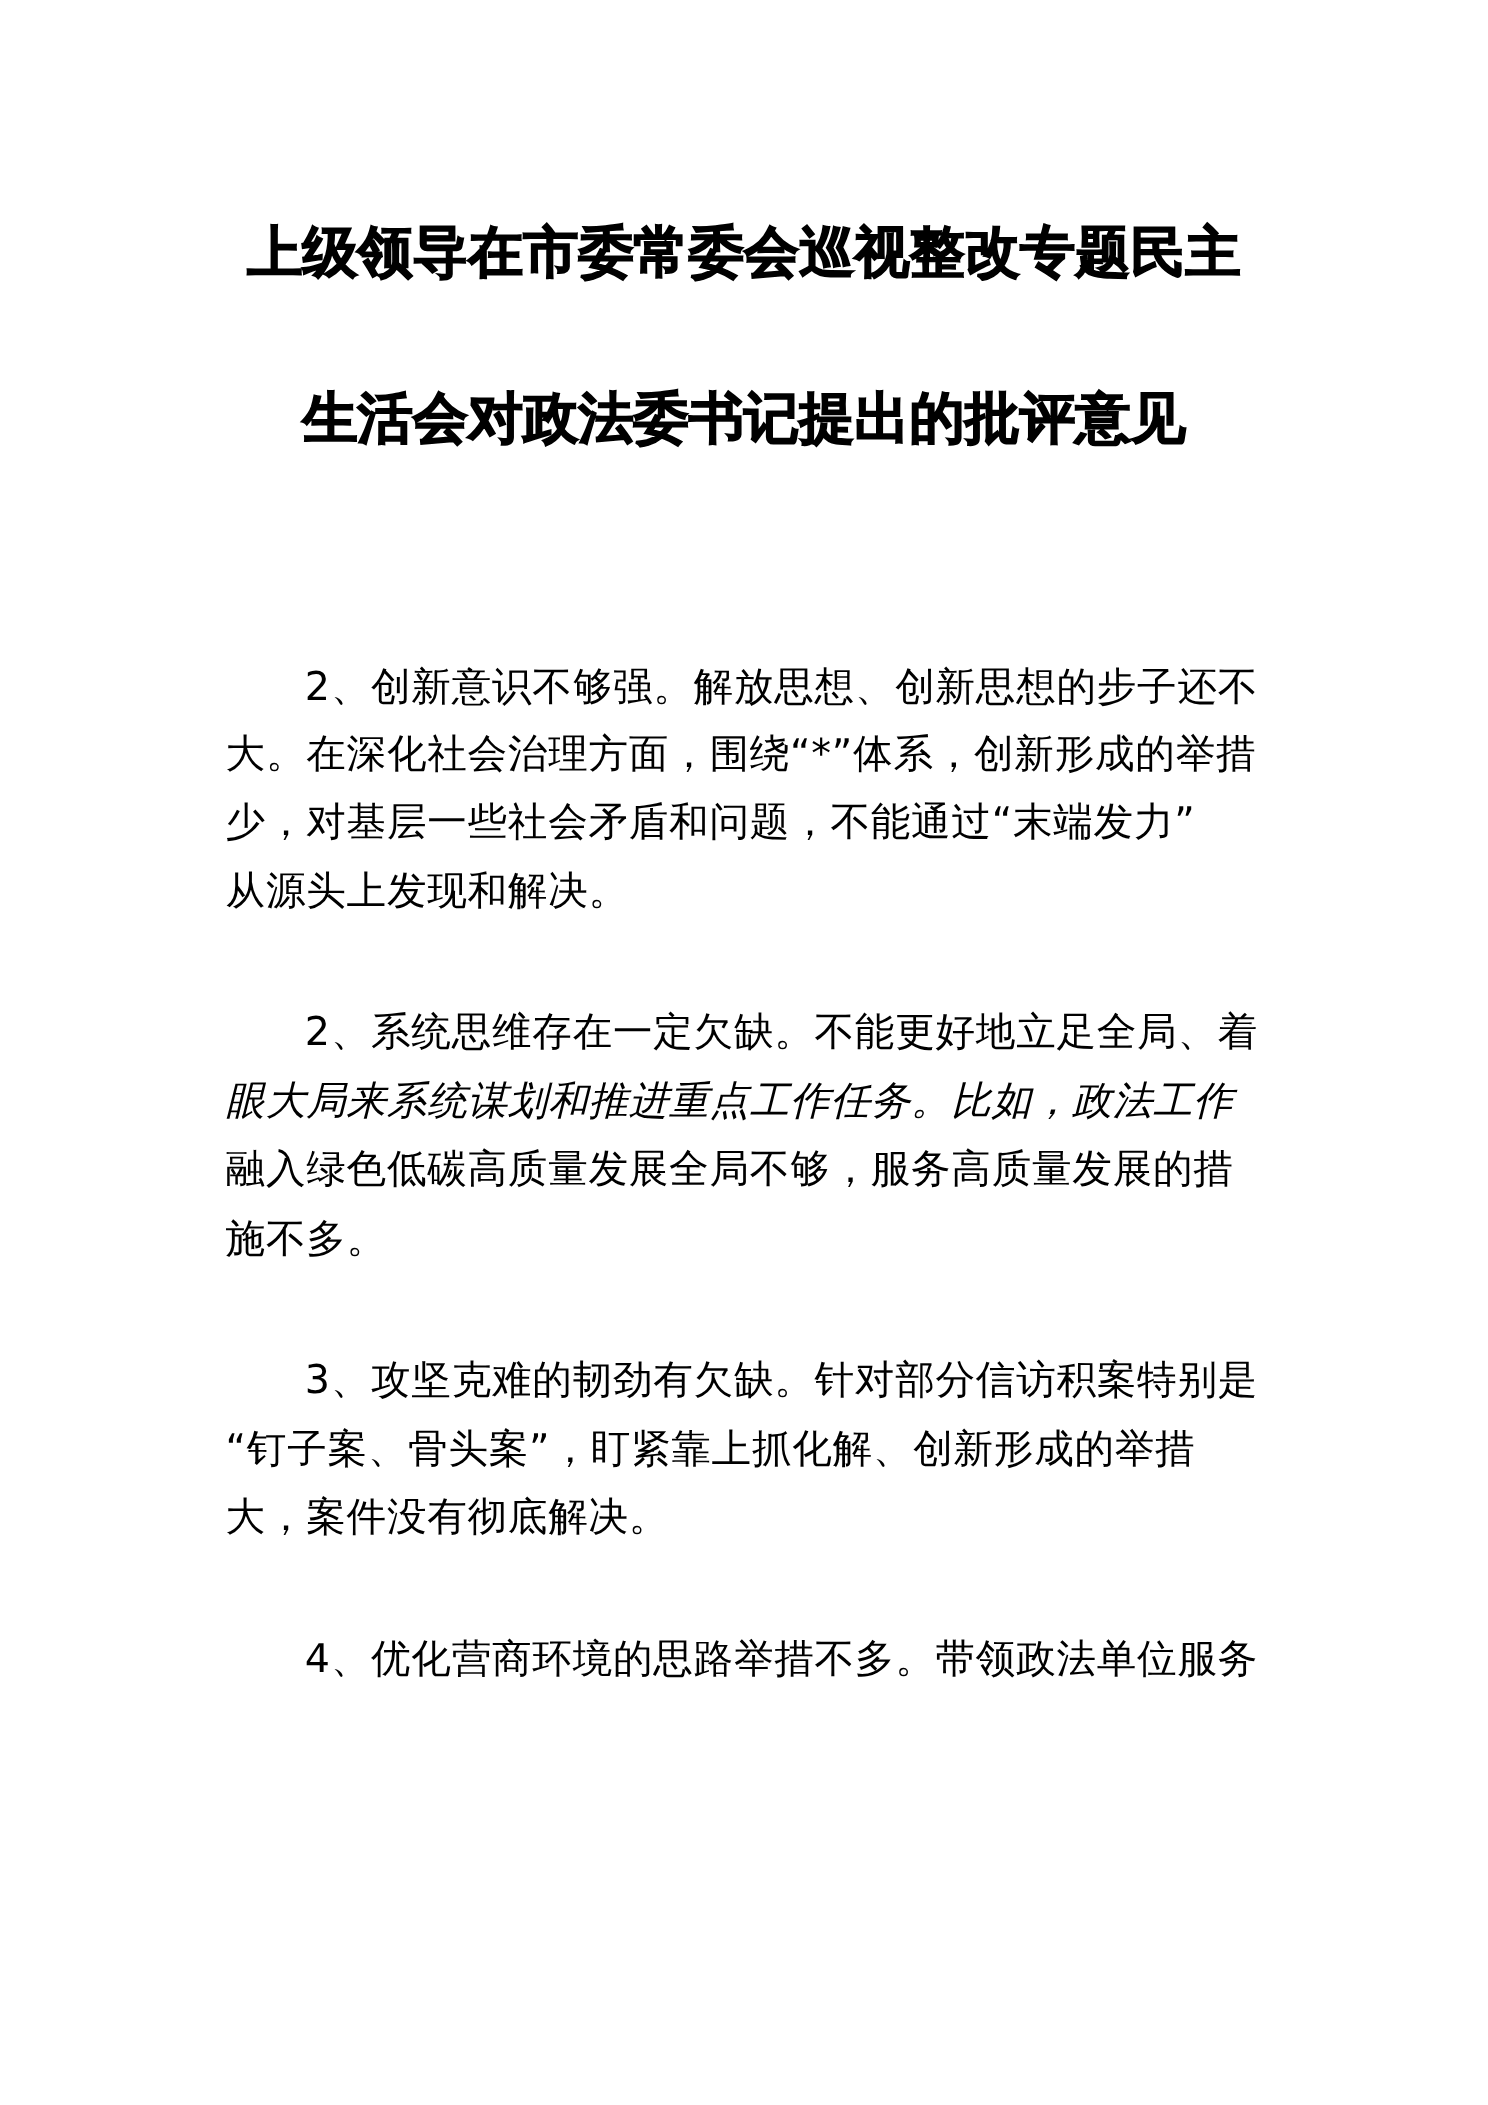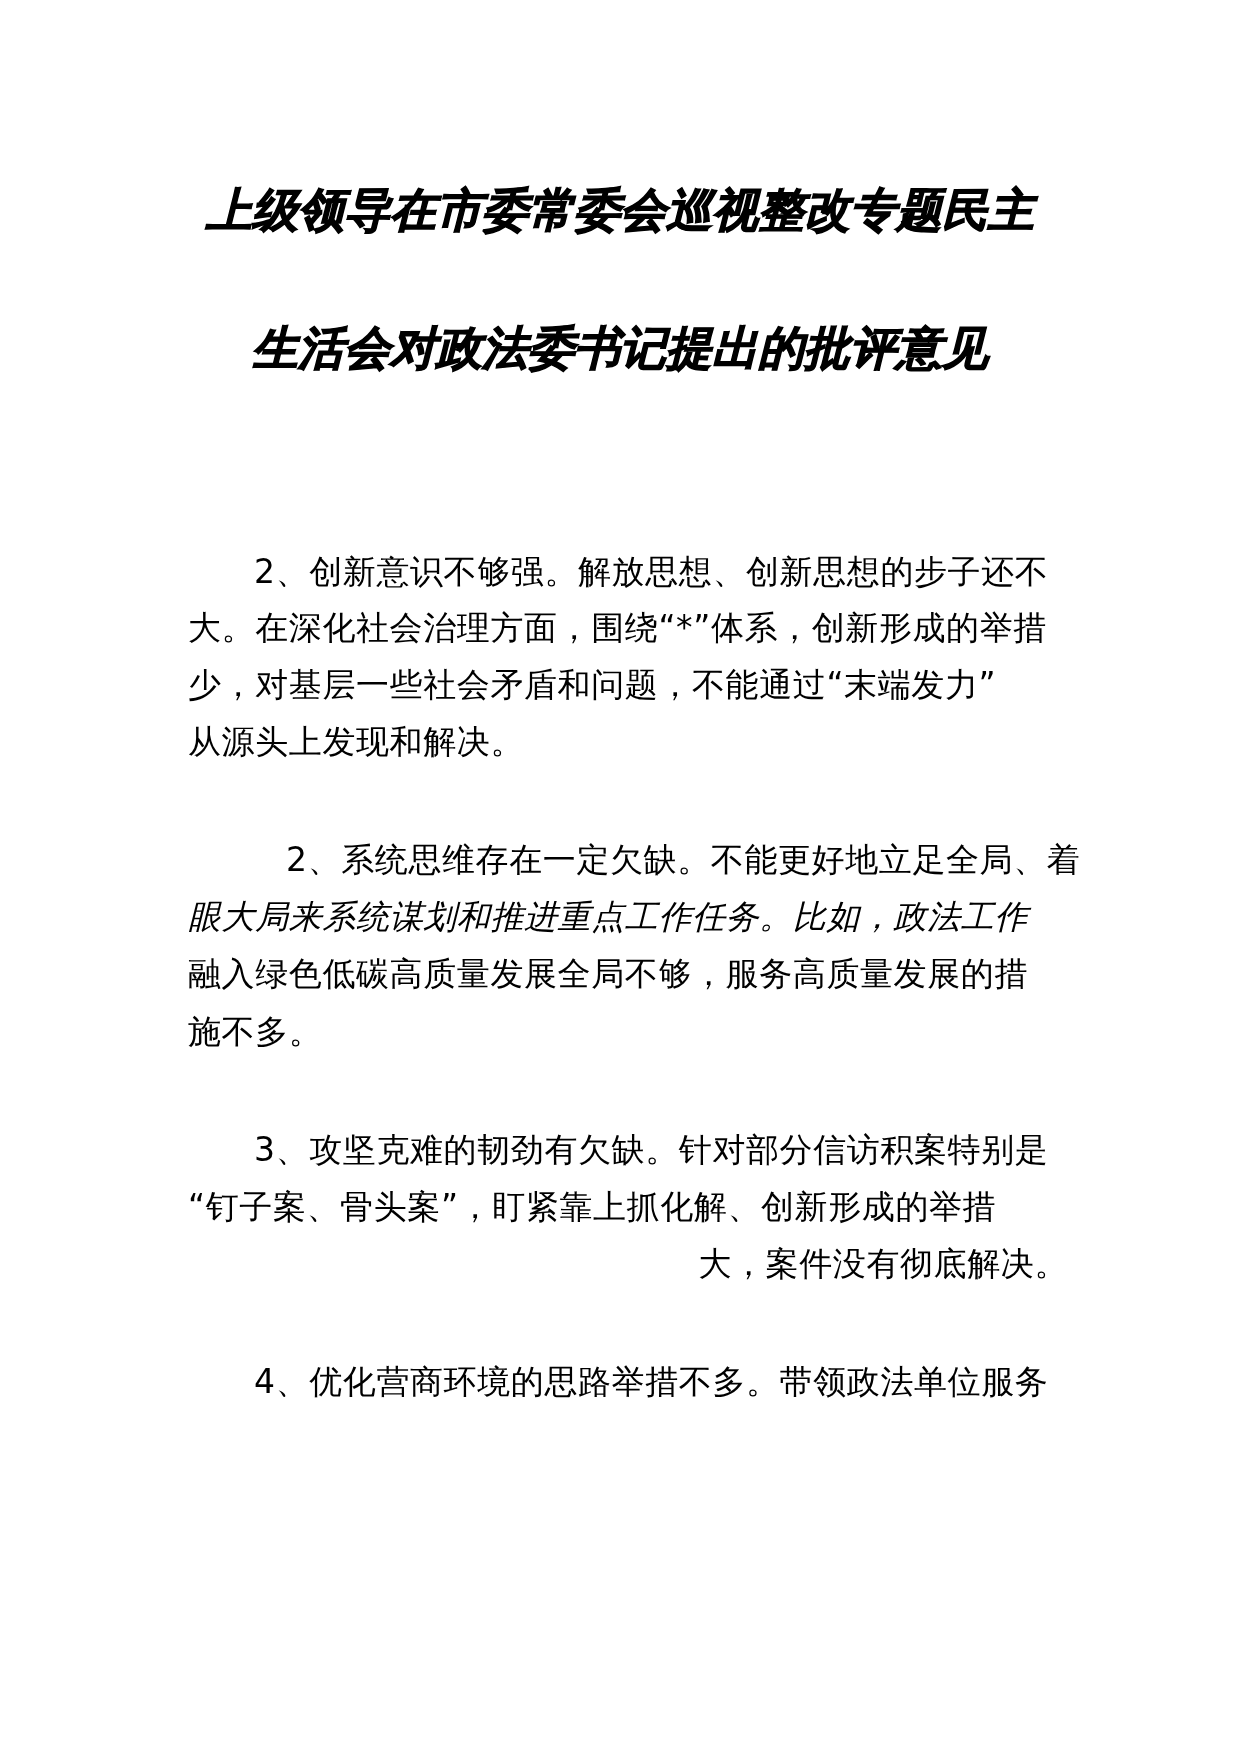--- a/index.html
+++ b/index.html
@@ -1,47 +1,47 @@
 <!DOCTYPE html>
 <html><head>
 <meta charset="utf-8">
 <style>
   html, body { margin:0; padding:0; background:#ffffff; }
   body { width:1240px; height:1754px; position:relative; overflow:hidden;
          font-family:"DejaVu Sans","Liberation Sans",sans-serif; color:#000; }
   .title-line { position:absolute; left:0; width:1240px; text-align:center;
-                font-weight:bold; font-size:46px; line-height:60px; letter-spacing:0px;font-style:italic;
+                font-weight:bold; font-size:46px; line-height:60px; letter-spacing:0px;
                 -webkit-text-stroke:1.2px #000; }
   .line { position:absolute; left:188px; width:880px; font-size:33px; line-height:44px;
           white-space:nowrap; letter-spacing:0.6px; }
   .indent { left:254px; }
 </style>
 </head>
 <body>
 
 <div>
   <div class="title-line" style="top:180px;">上级领导在市委常委会巡视整改专题民主</div>
   <div class="title-line" style="top:318px;">生活会对政法委书记提出的批评意见</div>
 
   <div>
     <div class="line indent" style="top:550px;">2、创新意识不够强。解放思想、创新思想的步子还不</div>
     <div class="line" style="top:606px;">大。在深化社会治理方面，围绕“*”体系，创新形成的举措</div>
     <div class="line" style="top:663px;">少，对基层一些社会矛盾和问题，不能通过“末端发力”</div>
     <div class="line" style="top:720px;">从源头上发现和解决。</div>
   </div>
 
   <div>
-    <div class="line indent" style="top:838px;margin-left:32px;">2、系统思维存在一定欠缺。不能更好地立足全局、着</div>
+    <div class="line indent" style="top:838px;">2、系统思维存在一定欠缺。不能更好地立足全局、着</div>
     <div class="line" style="top:895px;font-style:italic;">眼大局来系统谋划和推进重点工作任务。比如，政法工作</div>
     <div class="line" style="top:952px;">融入绿色低碳高质量发展全局不够，服务高质量发展的措</div>
     <div class="line" style="top:1010px;">施不多。</div>
   </div>
 
   <div>
     <div class="line indent" style="top:1128px;">3、攻坚克难的韧劲有欠缺。针对部分信访积案特别是</div>
     <div class="line" style="top:1185px;">“钉子案、骨头案”，盯紧靠上抓化解、创新形成的举措</div>
-    <div class="line" style="top:1242px;text-align:right;">大，案件没有彻底解决。</div>
+    <div class="line" style="top:1242px;">大，案件没有彻底解决。</div>
   </div>
 
   <div>
     <div class="line indent" style="top:1360px;">4、优化营商环境的思路举措不多。带领政法单位服务</div>
   </div>
 </div>
 
 </body></html>

